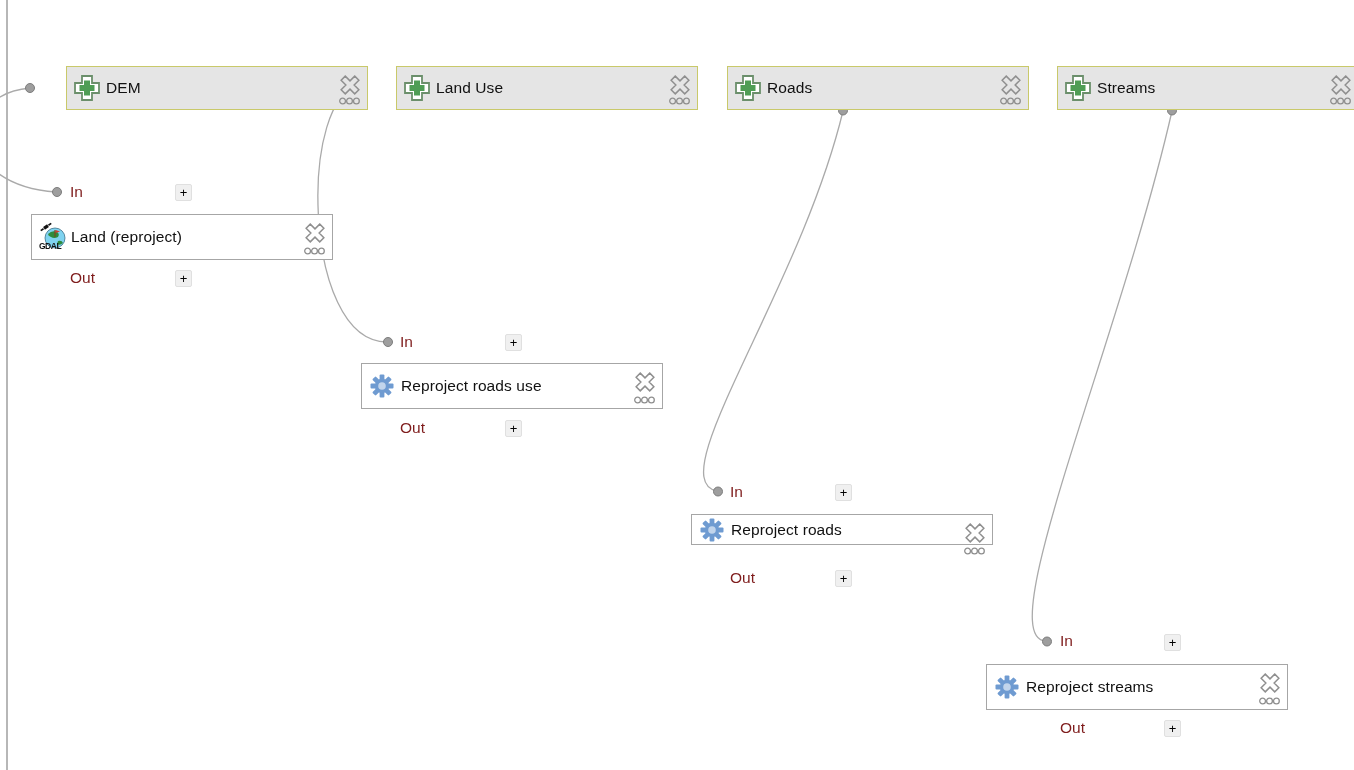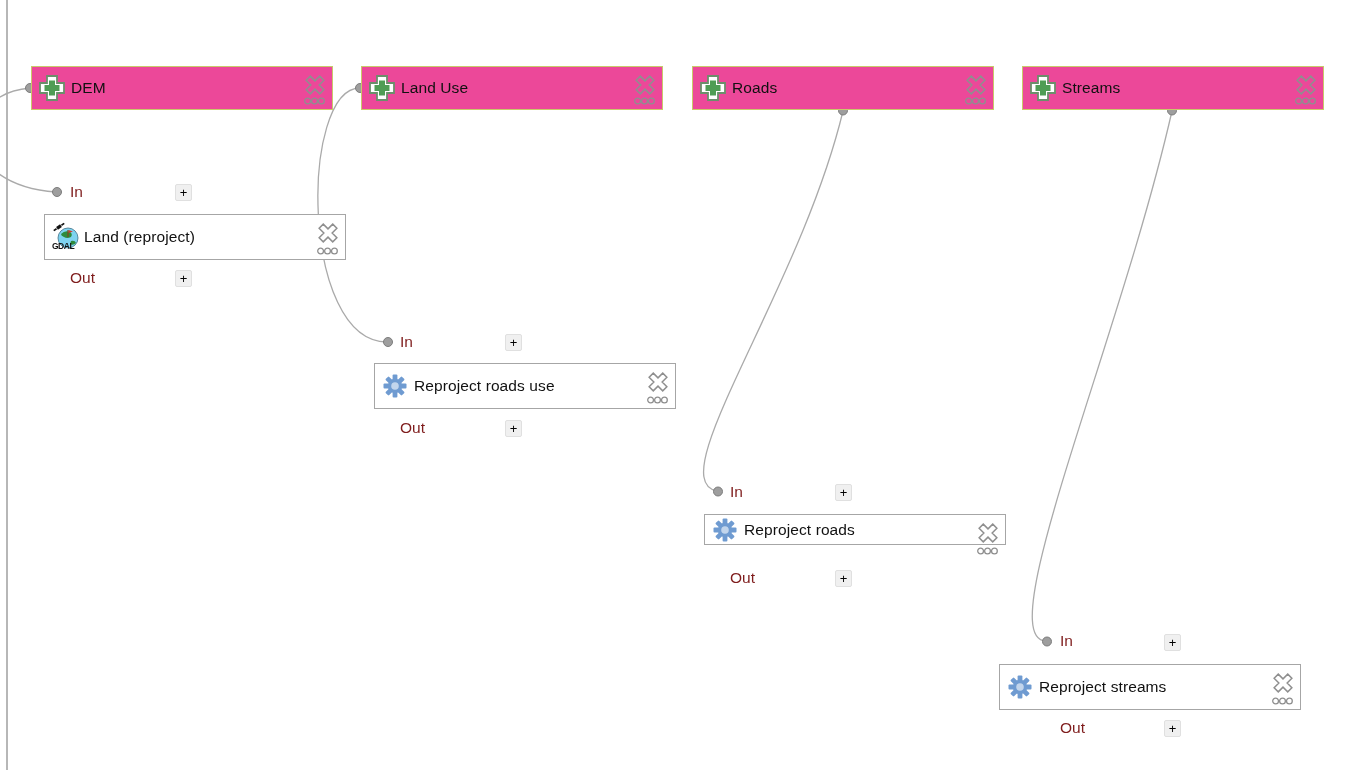--- a/index.html
+++ b/index.html
@@ -12,27 +12,27 @@
   }
   #edge-layer{position:absolute;left:0;top:0;z-index:1;}
   .panel-border{
     position:absolute;left:6px;top:0;width:2px;height:770px;
     background:#b7b7b7;z-index:0;
   }
   .node{
     position:absolute;z-index:2;box-sizing:border-box;
   }
   .input-node{
-    background:#ec4899;
+    background:#e5e5e5;
     border:1px solid #c9c96a;
+    margin-left:35px;
   }
   .alg-node{
     background:#ffffff;
     border:1px solid #a6a6a6;
-    margin-left:13px;
   }
   .node .title{
     position:absolute;left:39px;top:50%;transform:translateY(-50%);
     font-size:15.5px;color:#111111;white-space:nowrap;letter-spacing:.1px;
   }
   .node .node-icon{position:absolute;top:50%;transform:translateY(-50%);}
   .icon-plusinput{left:7px;}
   .icon-gdal{left:6px;}
   .icon-gear{left:8px;}
   .xbtn{position:absolute;right:6px;top:7px;cursor:pointer;}

